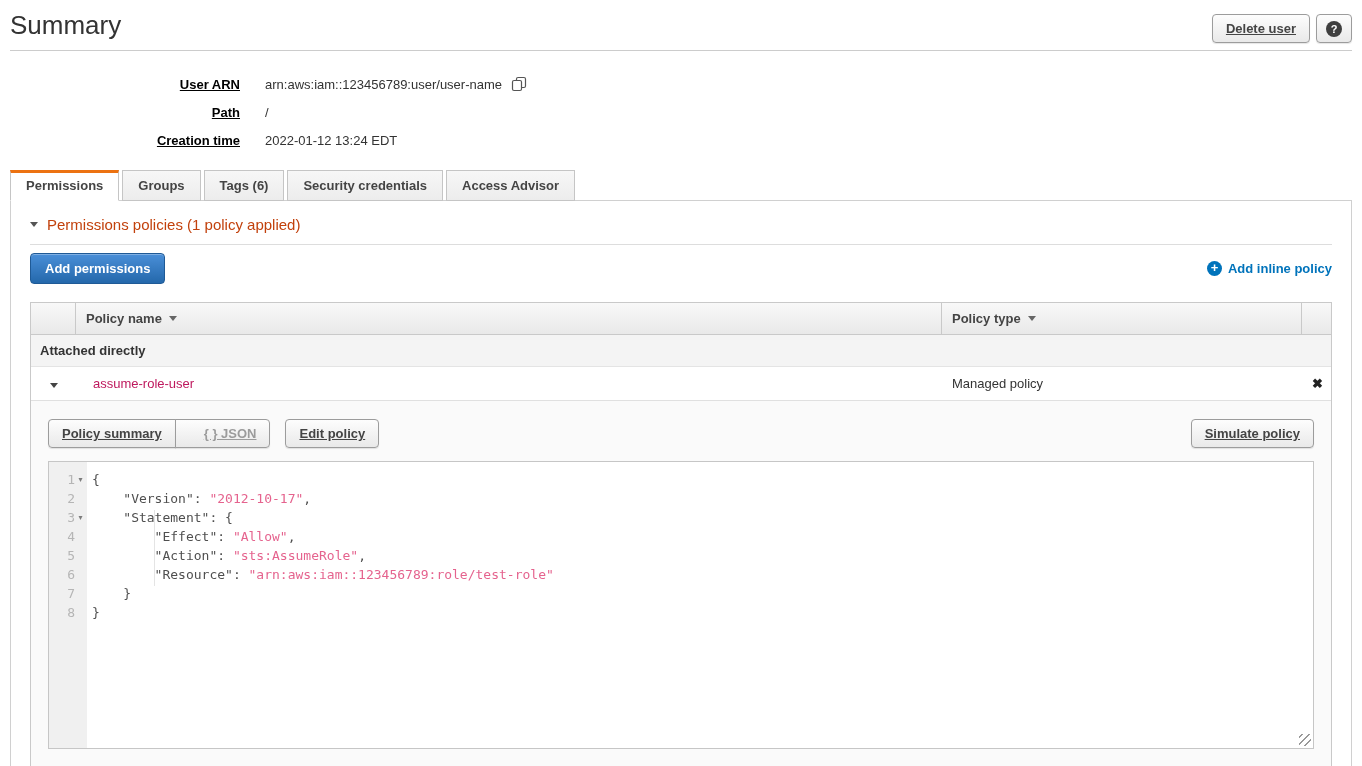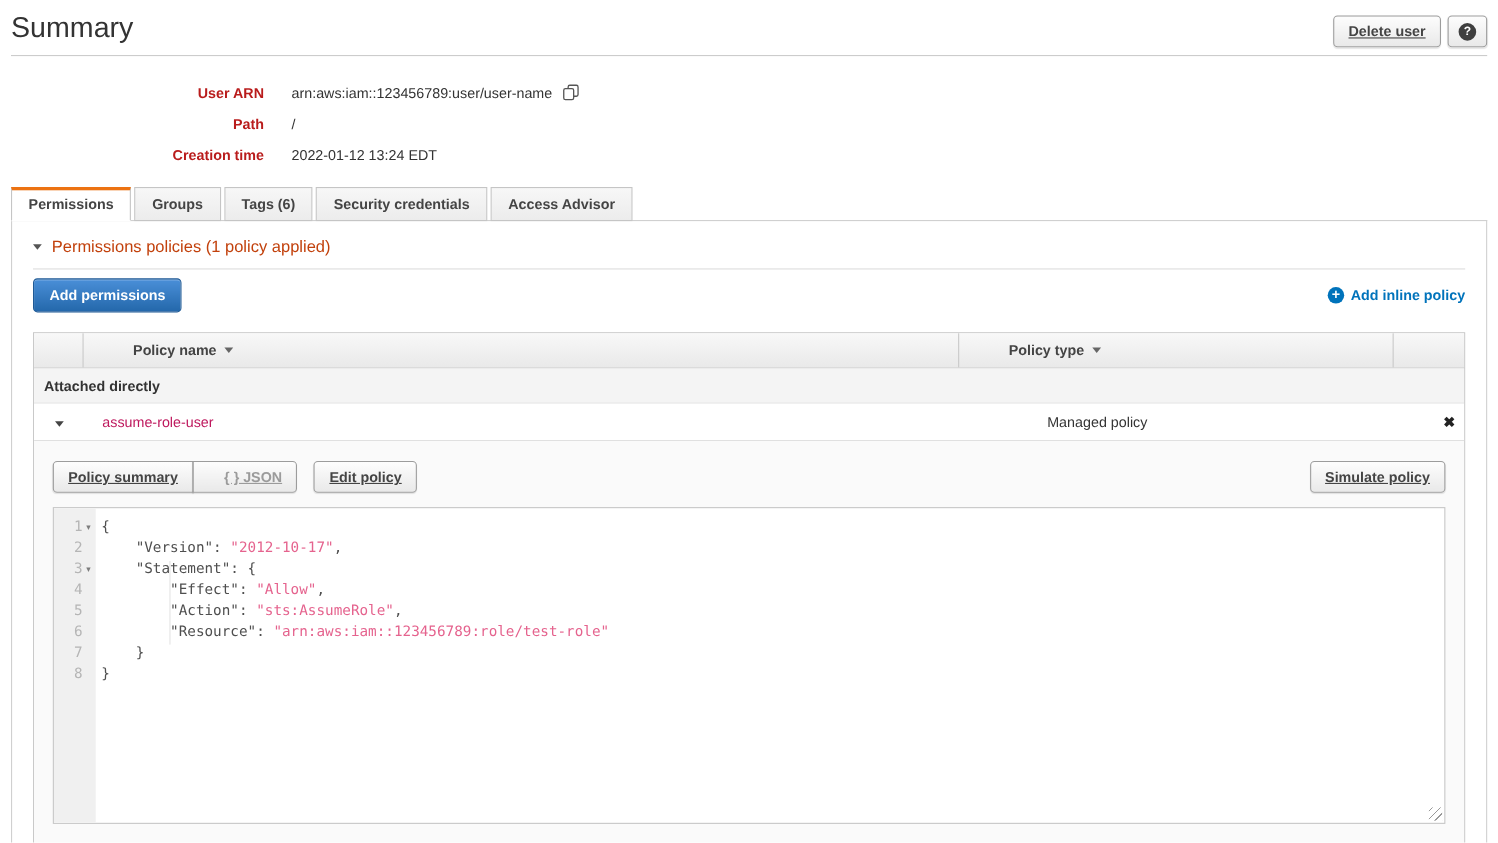--- a/index.html
+++ b/index.html
@@ -34,21 +34,21 @@
     display: inline-block; width: 16px; height: 16px; border-radius: 50%;
     background: #3f3f3f; color: #fff; font-size: 11px; font-weight: bold;
     line-height: 16px; text-align: center;
   }
 
   .header-divider { border: none; border-top: 1px solid #ccc; margin: 7px 10px 0 10px; }
 
   
   .meta { padding: 19px 0 16px 0; }
   .meta-row { display: flex; align-items: center; height: 28px; }
-  .meta-label { width: 240px; text-align: right; font-weight: bold; color: #b91c1c; }
+  .meta-label { width: 240px; text-align: right; font-weight: bold; color: #000000; text-decoration: underline; }
   .meta-value { margin-left: 25px; color: #333; }
   .copy-icon { margin-left: 9px; cursor: pointer; display: inline-flex; }
 
   
   .tabs { display: flex; align-items: flex-end; margin: 0 10px -1px 10px; position: relative; z-index: 2; }
   .tab {
     background: linear-gradient(#f7f7f7, #ececec);
     border: 1px solid #c5c5c5;
     padding: 7px 15px; margin-right: 3px;
     font-weight: bold; color: #444; cursor: pointer; white-space: nowrap;
@@ -92,21 +92,20 @@
     background: #0073bb; color: #fff; font-size: 13px; font-weight: bold;
     line-height: 14px; text-align: center; display: inline-block;
   }
 
   
   .ptable { margin-top: 18px; border: 1px solid #c9c9c9; }
   .ptable-header {
     display: grid; grid-template-columns: 45px 1fr 360px 29px;
     background: linear-gradient(#f8f8f8, #e9e9e9);
     border-bottom: 1px solid #c9c9c9;
-    gap: 35px;
   }
   .th { padding: 8px 10px; font-weight: bold; color: #444; display: flex; align-items: center; gap: 7px; }
   .th-sep { border-right: 1px solid #c9c9c9; }
   .sort-arrow {
     width: 0; height: 0;
     border-left: 4px solid transparent; border-right: 4px solid transparent;
     border-top: 5px solid #666; display: inline-block; cursor: pointer;
   }
   .ptable-group-row {
     background: #f4f4f4; padding: 8px 9px; font-weight: bold; color: #333;

